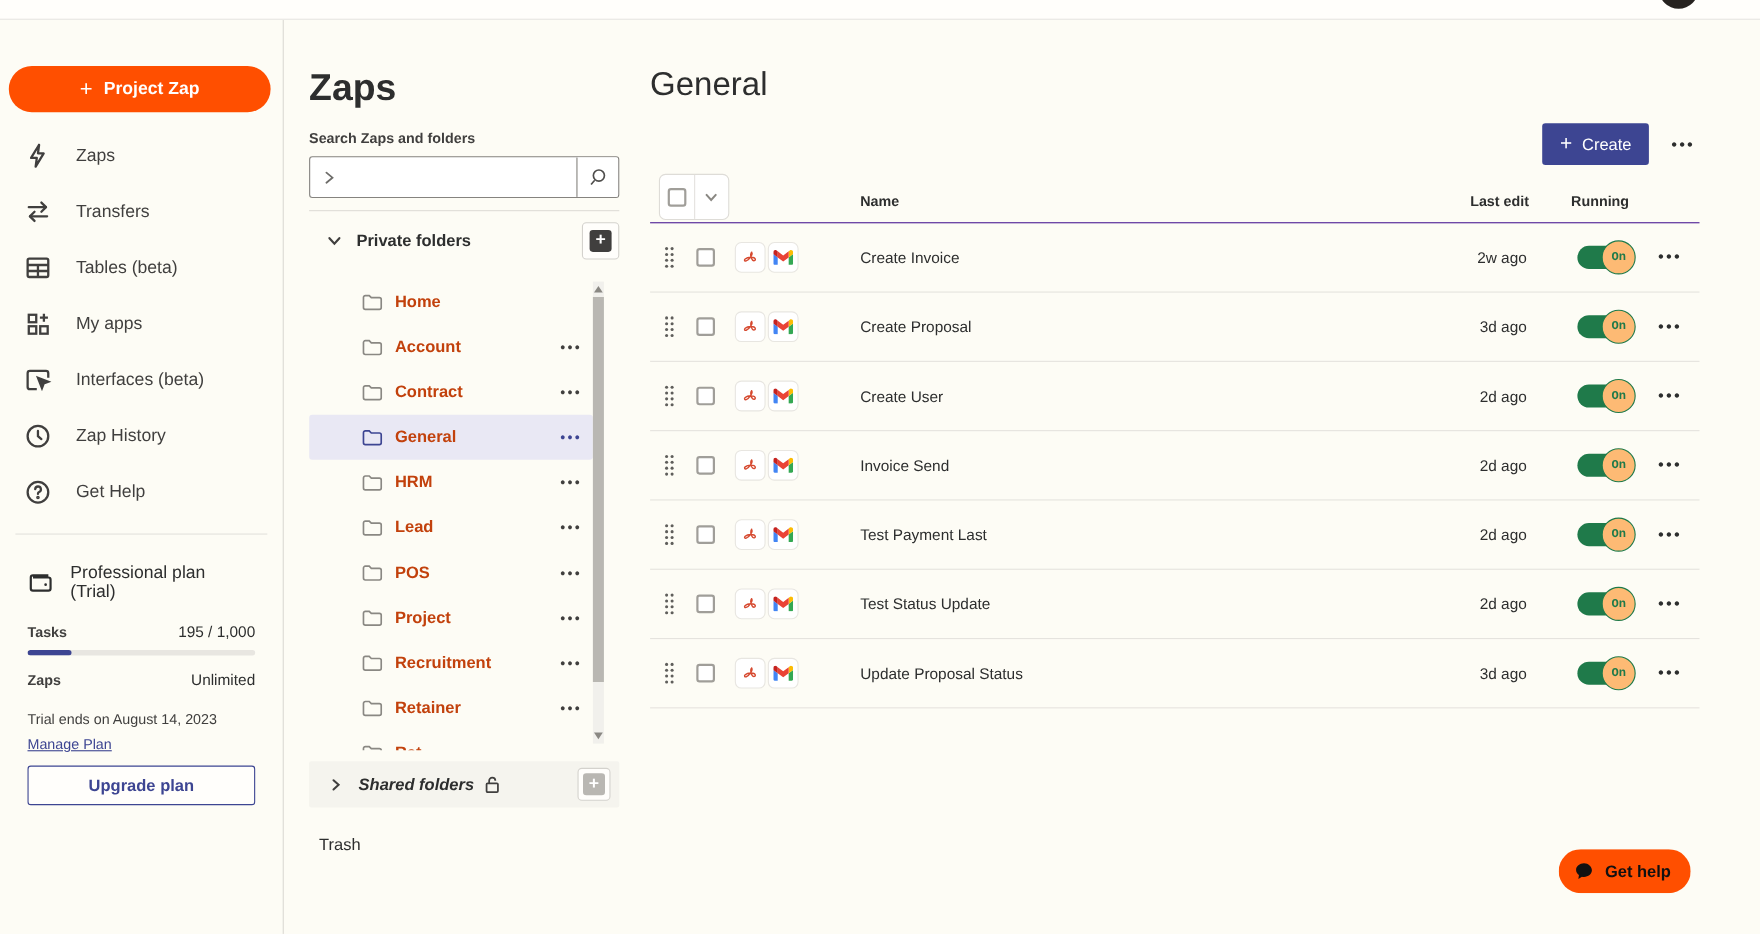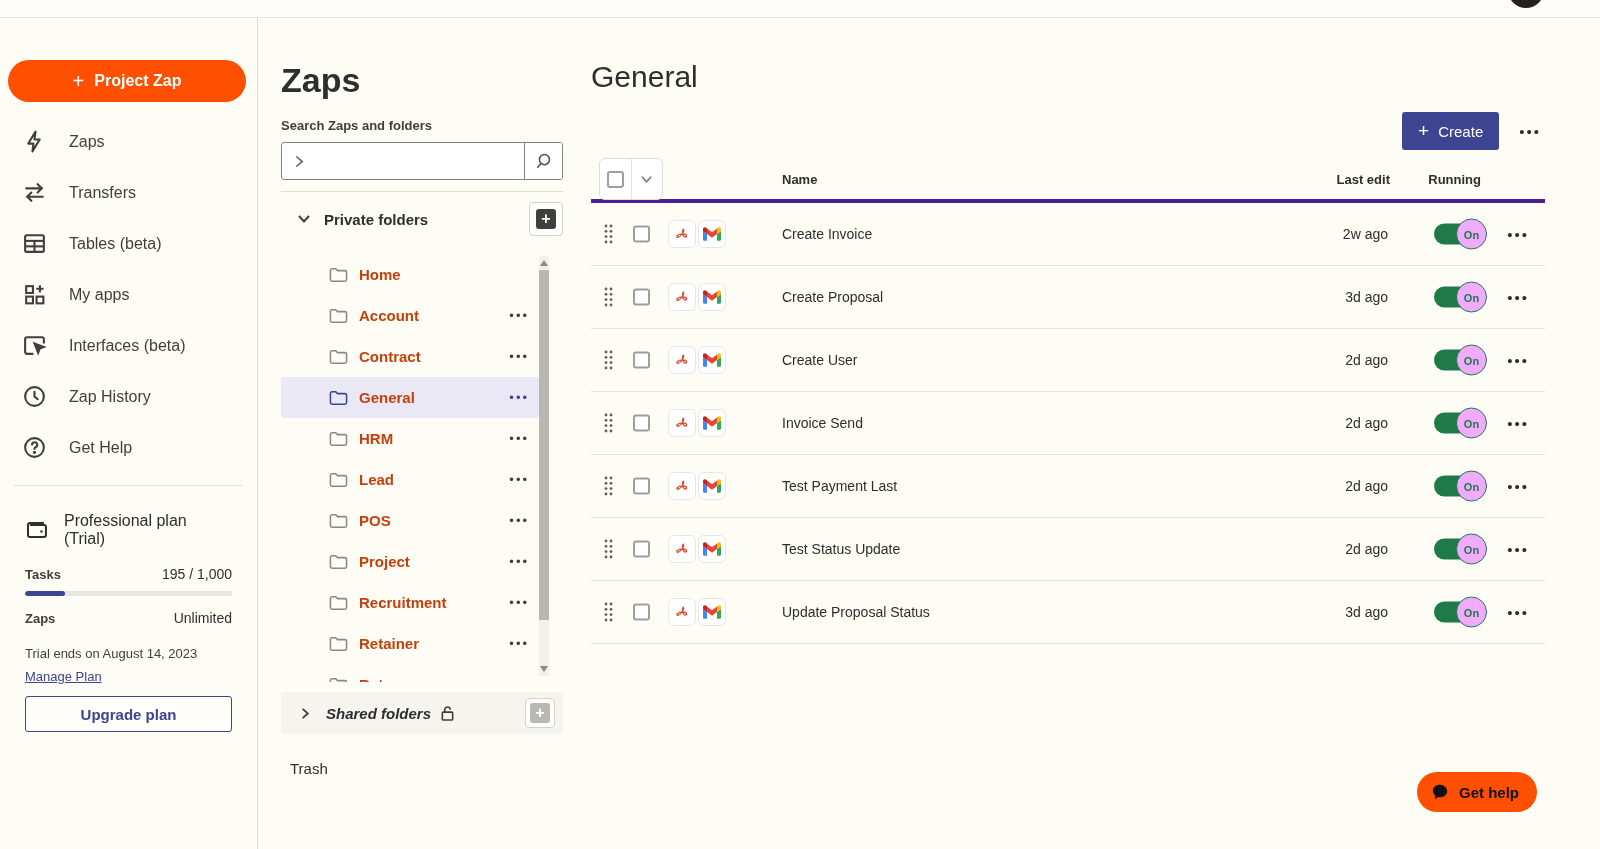--- a/index.html
+++ b/index.html
@@ -114,21 +114,21 @@
   .main { flex:1; padding:40px 55px 0 15px; min-width:0; }
   .main-title { font-size:30px; font-weight:400; line-height:38px; color:#2d2e2e; }
   .toolbar { margin-top:16px; height:38px; display:flex; align-items:center; justify-content:flex-end; gap:16px; }
   .create-btn {
     height:38px; padding:0 16px; background:#3d4592; border:none; border-radius:3px;
     color:#fff; font-family:inherit; font-size:15px; cursor:pointer;
     display:flex; align-items:center; gap:9px;
   }
   .create-btn .plus { font-size:19px; font-weight:normal; }
   .menu-dots { border:none; background:none; color:#2d2e2e; font-size:15px; letter-spacing:2px; cursor:pointer; padding:4px; }
-  .table-header { margin-top:8px; height:45px; position:relative; border-bottom:4px solid #4c1d95; }
+  .table-header { margin-top:8px; height:45px; position:relative; border-bottom:1px solid #4c1d95; }
   .select-combo {
     position:absolute; left:8px; top:0; width:64px; height:42px;
     background:#fff; border:1px solid #dedcd7; border-radius:6px;
     display:flex; align-items:stretch; cursor:pointer;
   }
   .select-combo .half { flex:1; display:flex; align-items:center; justify-content:center; }
   .select-combo .half + .half { border-left:1px solid #e4e2de; }
   .checkbox { width:17px; height:17px; border:2px solid #a09e99; border-radius:3px; background:#fff; }
   .select-combo .chev { width:13px; height:13px; color:#8a8883; }
   .col-name { position:absolute; left:191px; bottom:12px; font-size:13px; font-weight:bold; color:#2d2e2e; }
@@ -140,23 +140,23 @@
   .chip-group { position:absolute; left:77px; top:50%; transform:translateY(-50%); display:flex; gap:2px; }
   .chip {
     width:28px; height:28px; border:1px solid #e8e6e1; border-radius:6px;
     background:#fff; display:flex; align-items:center; justify-content:center;
   }
   .zap-name { position:absolute; left:191px; top:50%; transform:translateY(-50%); font-size:14px; font-weight:500; color:#2d2e2e; }
   .zap-time { position:absolute; right:157px; top:50%; transform:translateY(-50%); font-size:14px; color:#2d2e2e; }
   .toggle { position:absolute; right:64px; top:50%; transform:translateY(-50%); width:47px; height:21px; background:#1f7a4a; border-radius:11px; cursor:pointer; }
   .toggle .knob {
     position:absolute; right:-6px; top:-5px; width:31px; height:31px;
-    background:#f0abfc; border:1.5px solid #1f7a4a; border-radius:50%;
+    background:#fdba74; border:1.5px solid #1f7a4a; border-radius:50%;
     display:flex; align-items:center; justify-content:center;
-    font-size:11px; font-weight:bold; color:#1f7a4a;
+    font-size:11px; font-weight:bold; color:#1f7a4a;font-family:Liberation Mono, monospace;
   }
   .row-dots { position:absolute; right:12px; top:50%; transform:translateY(-50%); }
   
   .get-help-fab {
     position:fixed; right:63px; bottom:37px; height:40px; border:none;
     border-radius:20px; background:#ff4f00; color:#111;
     font-family:inherit; font-size:15px; font-weight:bold; cursor:pointer;
     display:flex; align-items:center; gap:10px; padding:0 18px 0 14px;
   }
   svg { display:block; }

